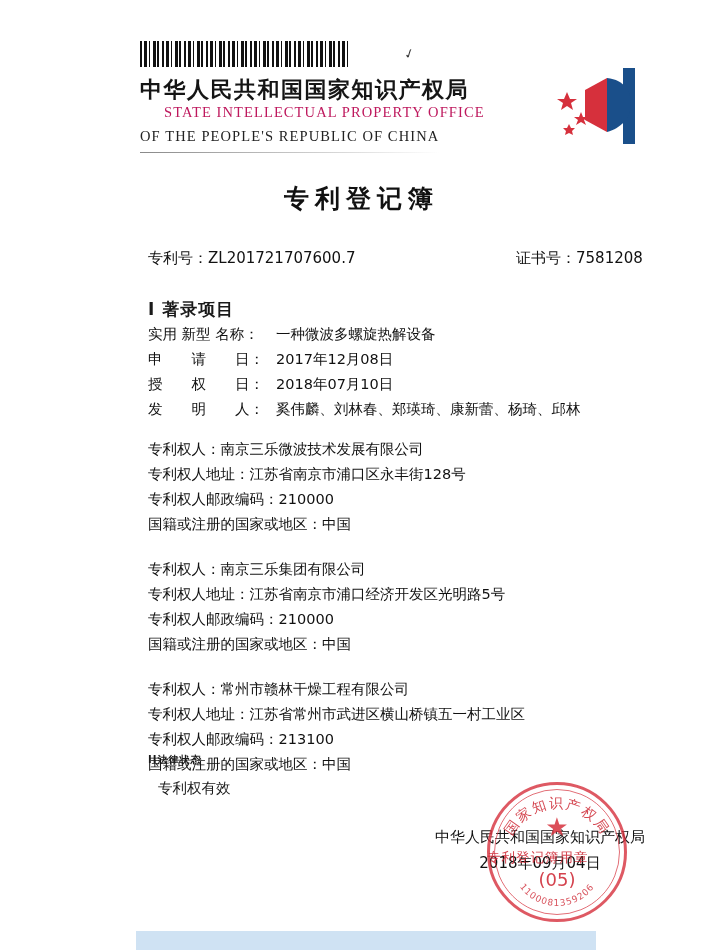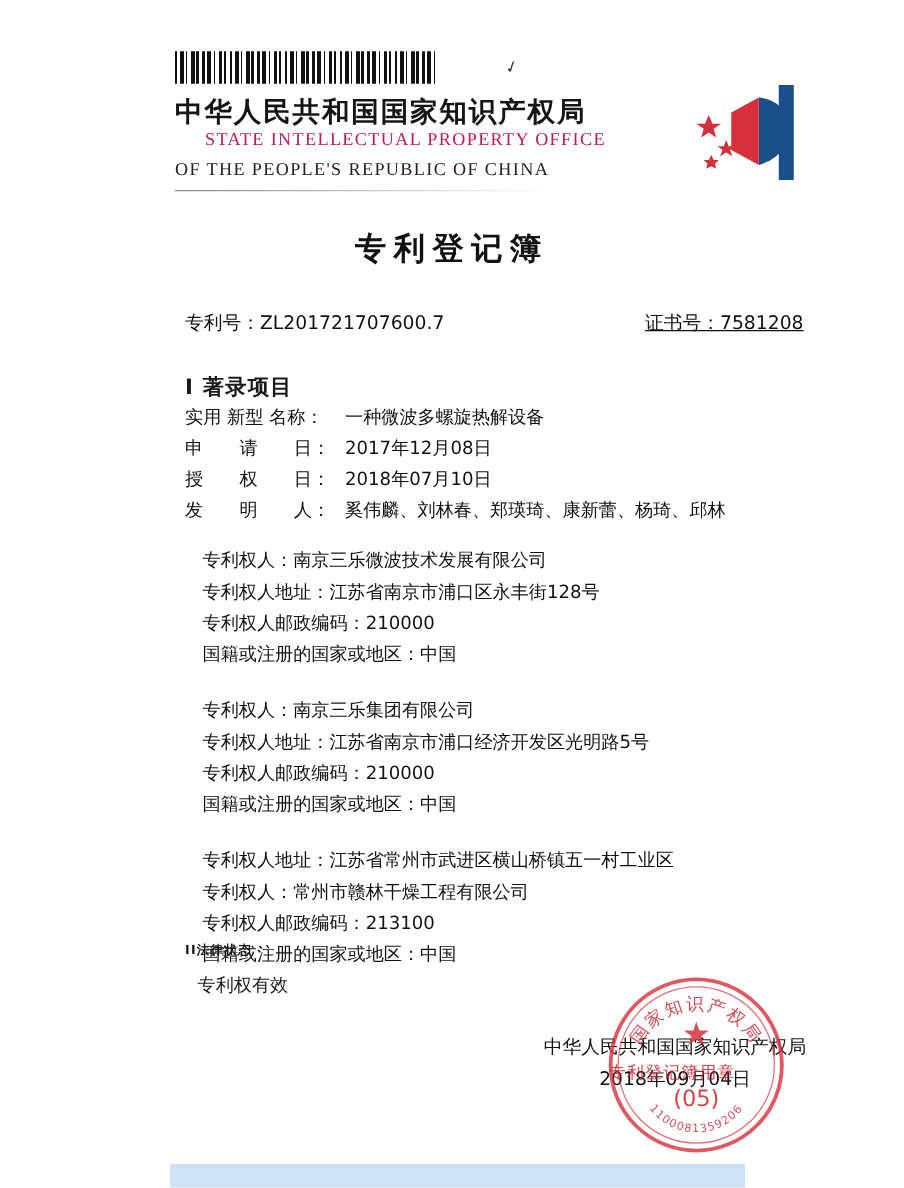--- a/index.html
+++ b/index.html
@@ -121,21 +121,20 @@
     white-space: nowrap;
   }
   .cert-no {
     position: absolute;
     left: 516px;
     top: 249px;
     font-size: 15px;
     color: #111;
     font-family: "DejaVu Sans", sans-serif;
     white-space: nowrap;
-    text-decoration: underline;
   }
 
   
   .sec1-title {
     position: absolute;
     left: 148px;
     top: 298px;
     font-size: 17px;
     font-weight: 700;
     font-family: "DejaVu Sans", sans-serif;
@@ -171,21 +170,21 @@
   
   .holders {
     position: absolute;
     left: 148px;
     top: 437px;
     width: 500px;
     font-size: 14.5px;
     font-family: "DejaVu Sans", sans-serif;
     color: #111;
   }
-  .holder-block { margin-bottom: 20px; margin-left: 14px; }
+  .holder-block { margin-bottom: 20px; }
   .holder-line {
     line-height: 25px;
     white-space: nowrap;
   }
 
   
   .sec2-title {
     position: absolute;
     left: 148px;
     top: 753px;
@@ -373,24 +372,24 @@
       <div class="holder-line">
         <span>专利权人邮政编码：</span><span>210000</span>
       </div>
       <div class="holder-line">
         <span>国籍或注册的国家或地区：</span><span>中国</span>
       </div>
     </div>
 
     <div class="holder-block">
       <div class="holder-line">
+        <span>专利权人：</span><span>常州市赣林干燥工程有限公司</span>
+      </div>
+      <div class="holder-line">
         <span>专利权人地址：</span><span>江苏省常州市武进区横山桥镇五一村工业区</span>
-      </div>
-      <div class="holder-line">
-        <span>专利权人：</span><span>常州市赣林干燥工程有限公司</span>
       </div>
       <div class="holder-line">
         <span>专利权人邮政编码：</span><span>213100</span>
       </div>
       <div class="holder-line">
         <span>国籍或注册的国家或地区：</span><span>中国</span>
       </div>
     </div>
 
   </div>

